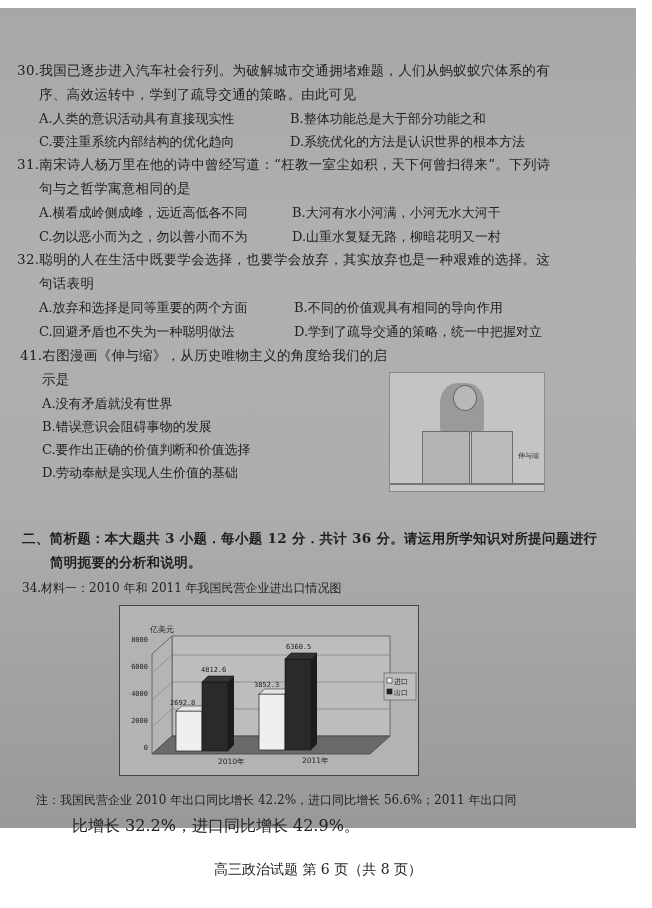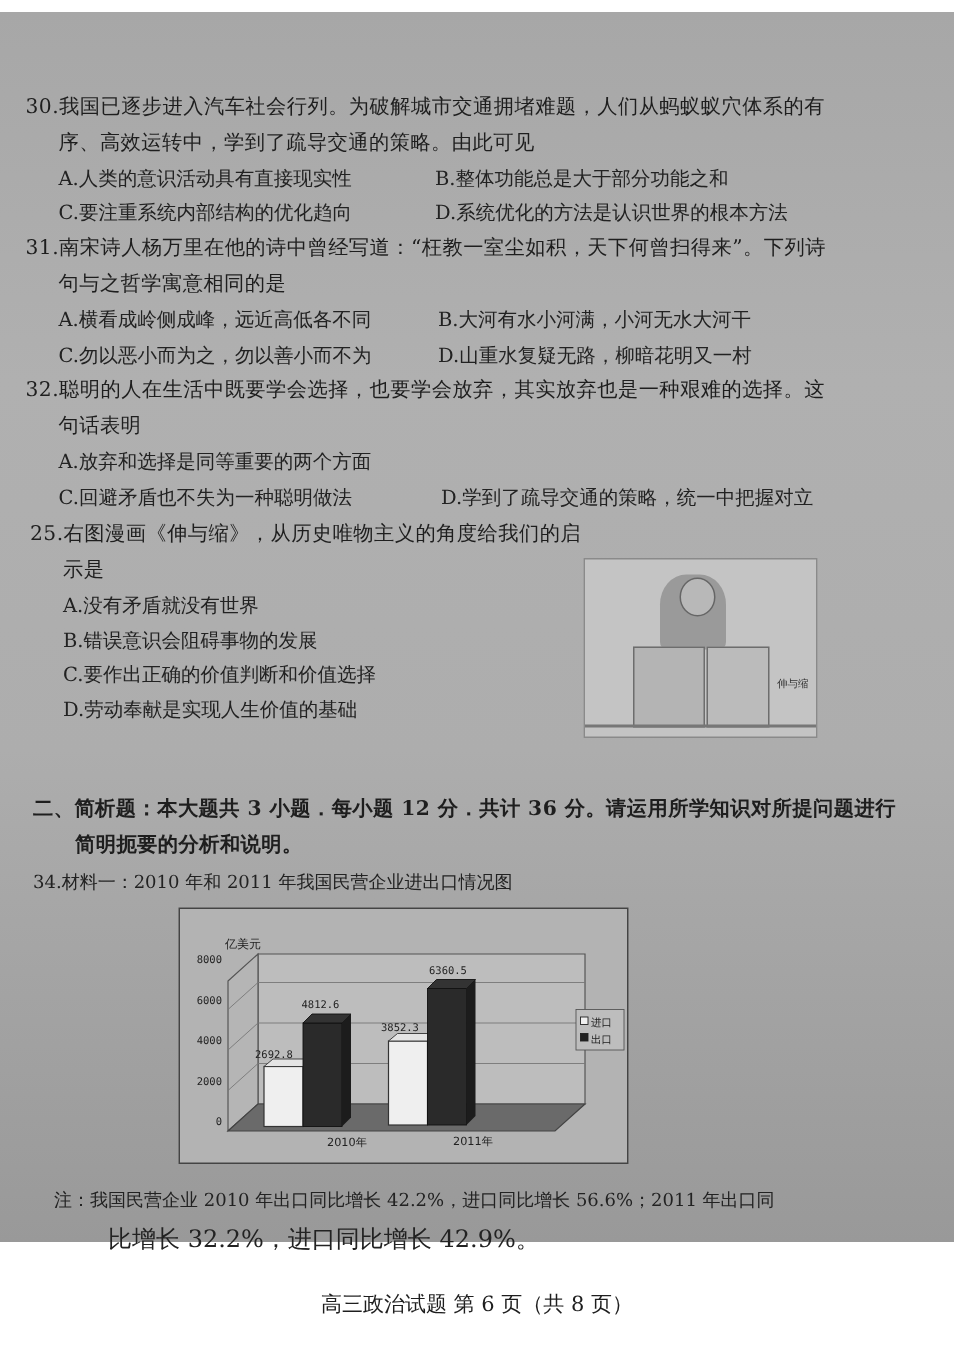--- a/index.html
+++ b/index.html
@@ -46,24 +46,25 @@
   <div class="line" style="left:17px;top:148px">31.南宋诗人杨万里在他的诗中曾经写道：“枉教一室尘如积，天下何曾扫得来”。下列诗</div>
   <div class="line" style="left:39px;top:172px">句与之哲学寓意相同的是</div>
   <div class="opt" style="left:39px;top:196px">A.横看成岭侧成峰，远近高低各不同</div>
   <div class="opt" style="left:292px;top:196px">B.大河有水小河满，小河无水大河干</div>
   <div class="opt" style="left:39px;top:220px">C.勿以恶小而为之，勿以善小而不为</div>
   <div class="opt" style="left:292px;top:220px">D.山重水复疑无路，柳暗花明又一村</div>
 
   <div class="line" style="left:17px;top:243px">32.聪明的人在生活中既要学会选择，也要学会放弃，其实放弃也是一种艰难的选择。这</div>
   <div class="line" style="left:39px;top:267px">句话表明</div>
   <div class="opt" style="left:39px;top:291px">A.放弃和选择是同等重要的两个方面</div>
+  <div class="opt" style="left:294px;top:291px">B.不同的价值观具有相同的导向作用</div>
   <div class="opt" style="left:39px;top:315px">C.回避矛盾也不失为一种聪明做法</div>
   <div class="opt" style="left:294px;top:315px">D.学到了疏导交通的策略，统一中把握对立</div>
 
-  <div class="line" style="left:20px;top:339px">25.右图漫画《伸与缩》，从历史唯物主义的角度给我们的启</div>
+  <div class="line" style="left:20px;top:339px">41.右图漫画《伸与缩》，从历史唯物主义的角度给我们的启</div>
   <div class="line" style="left:42px;top:363px">示是</div>
   <div class="opt" style="left:42px;top:387px">A.没有矛盾就没有世界</div>
   <div class="opt" style="left:42px;top:410px">B.错误意识会阻碍事物的发展</div>
   <div class="opt" style="left:42px;top:433px">C.要作出正确的价值判断和价值选择</div>
   <div class="opt" style="left:42px;top:456px">D.劳动奉献是实现人生价值的基础</div>
 
   <div class="cartoon">
     <div class="person"></div>
     <div class="head"></div>
     <div class="box1"></div>

